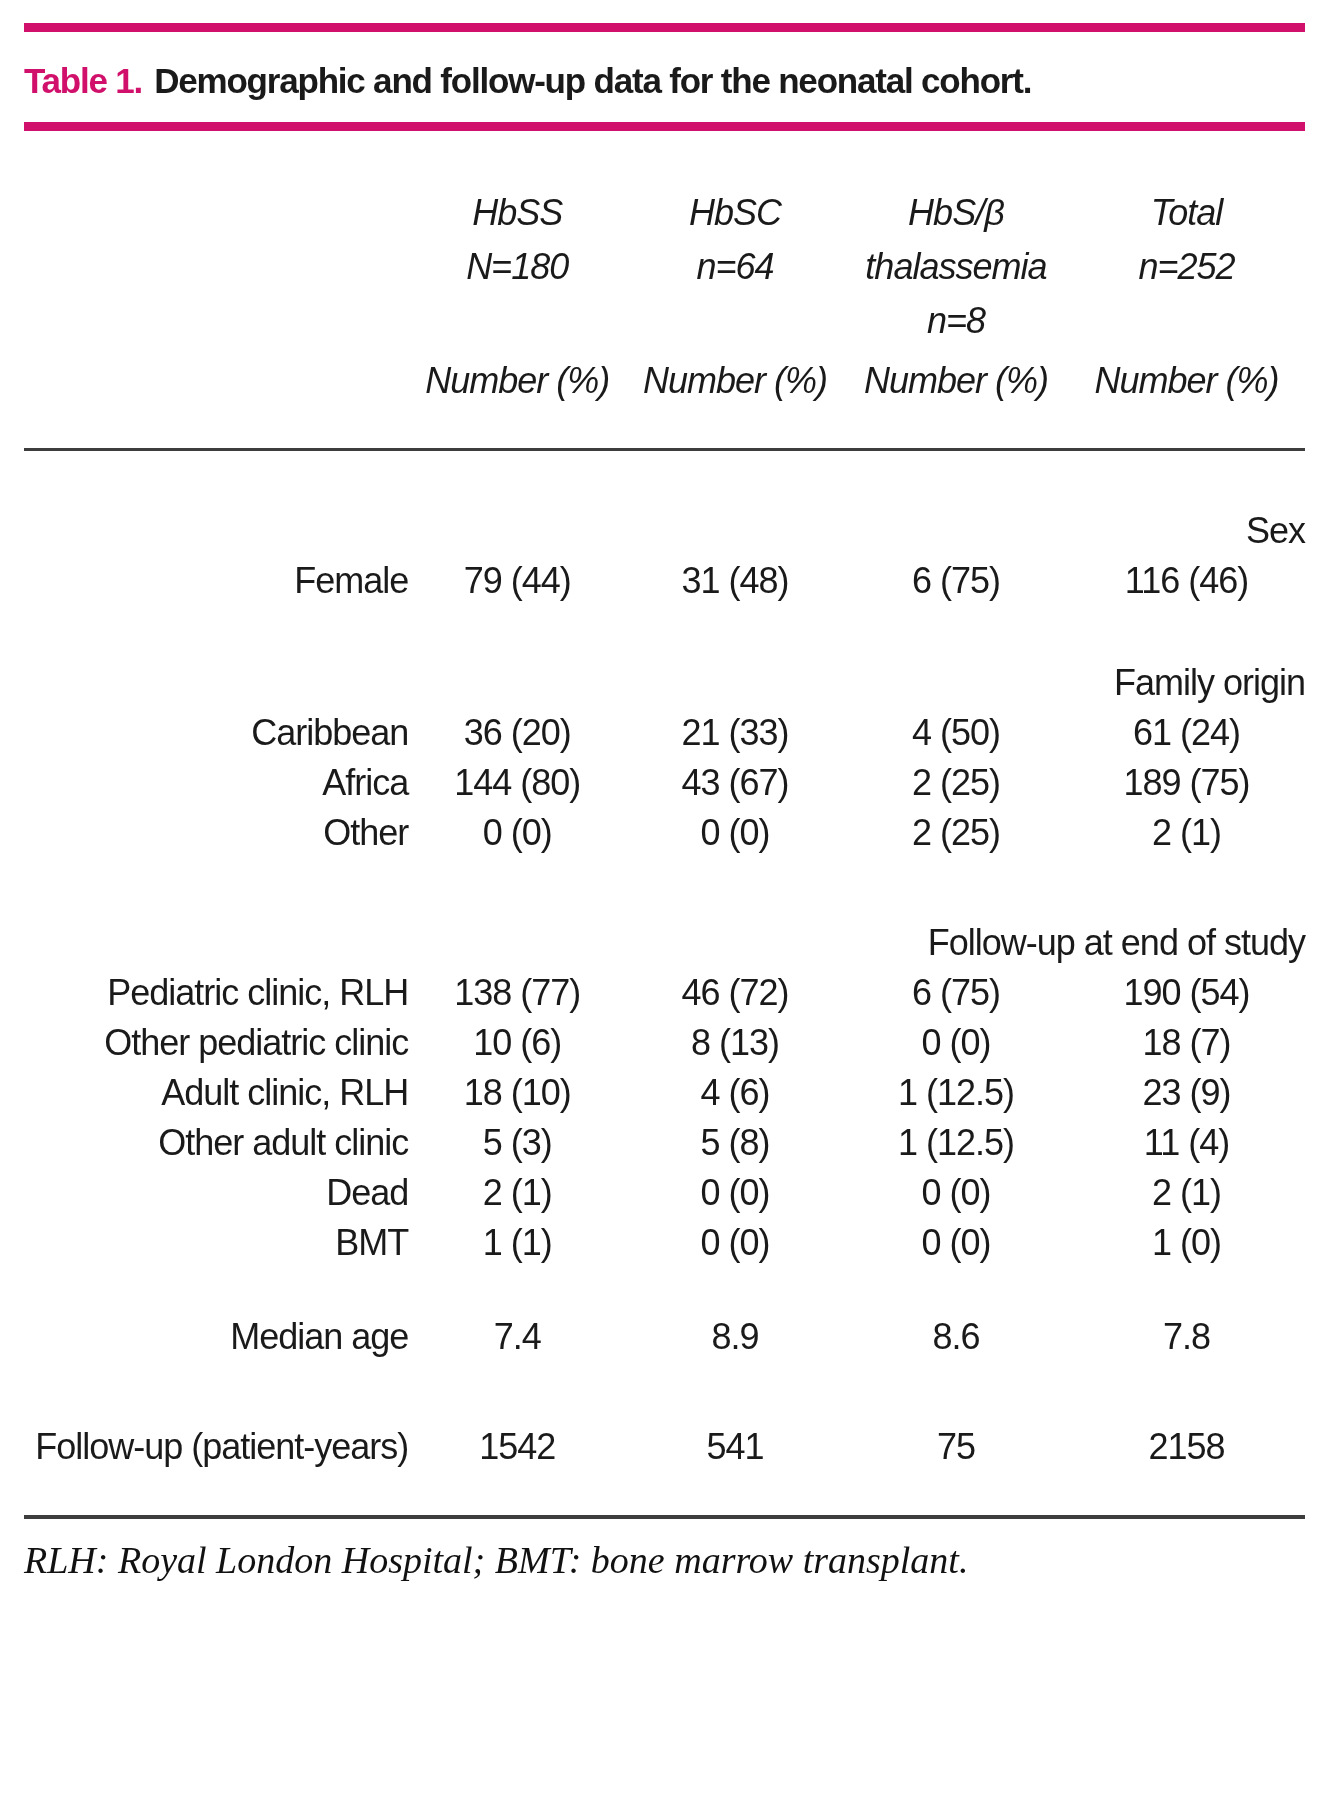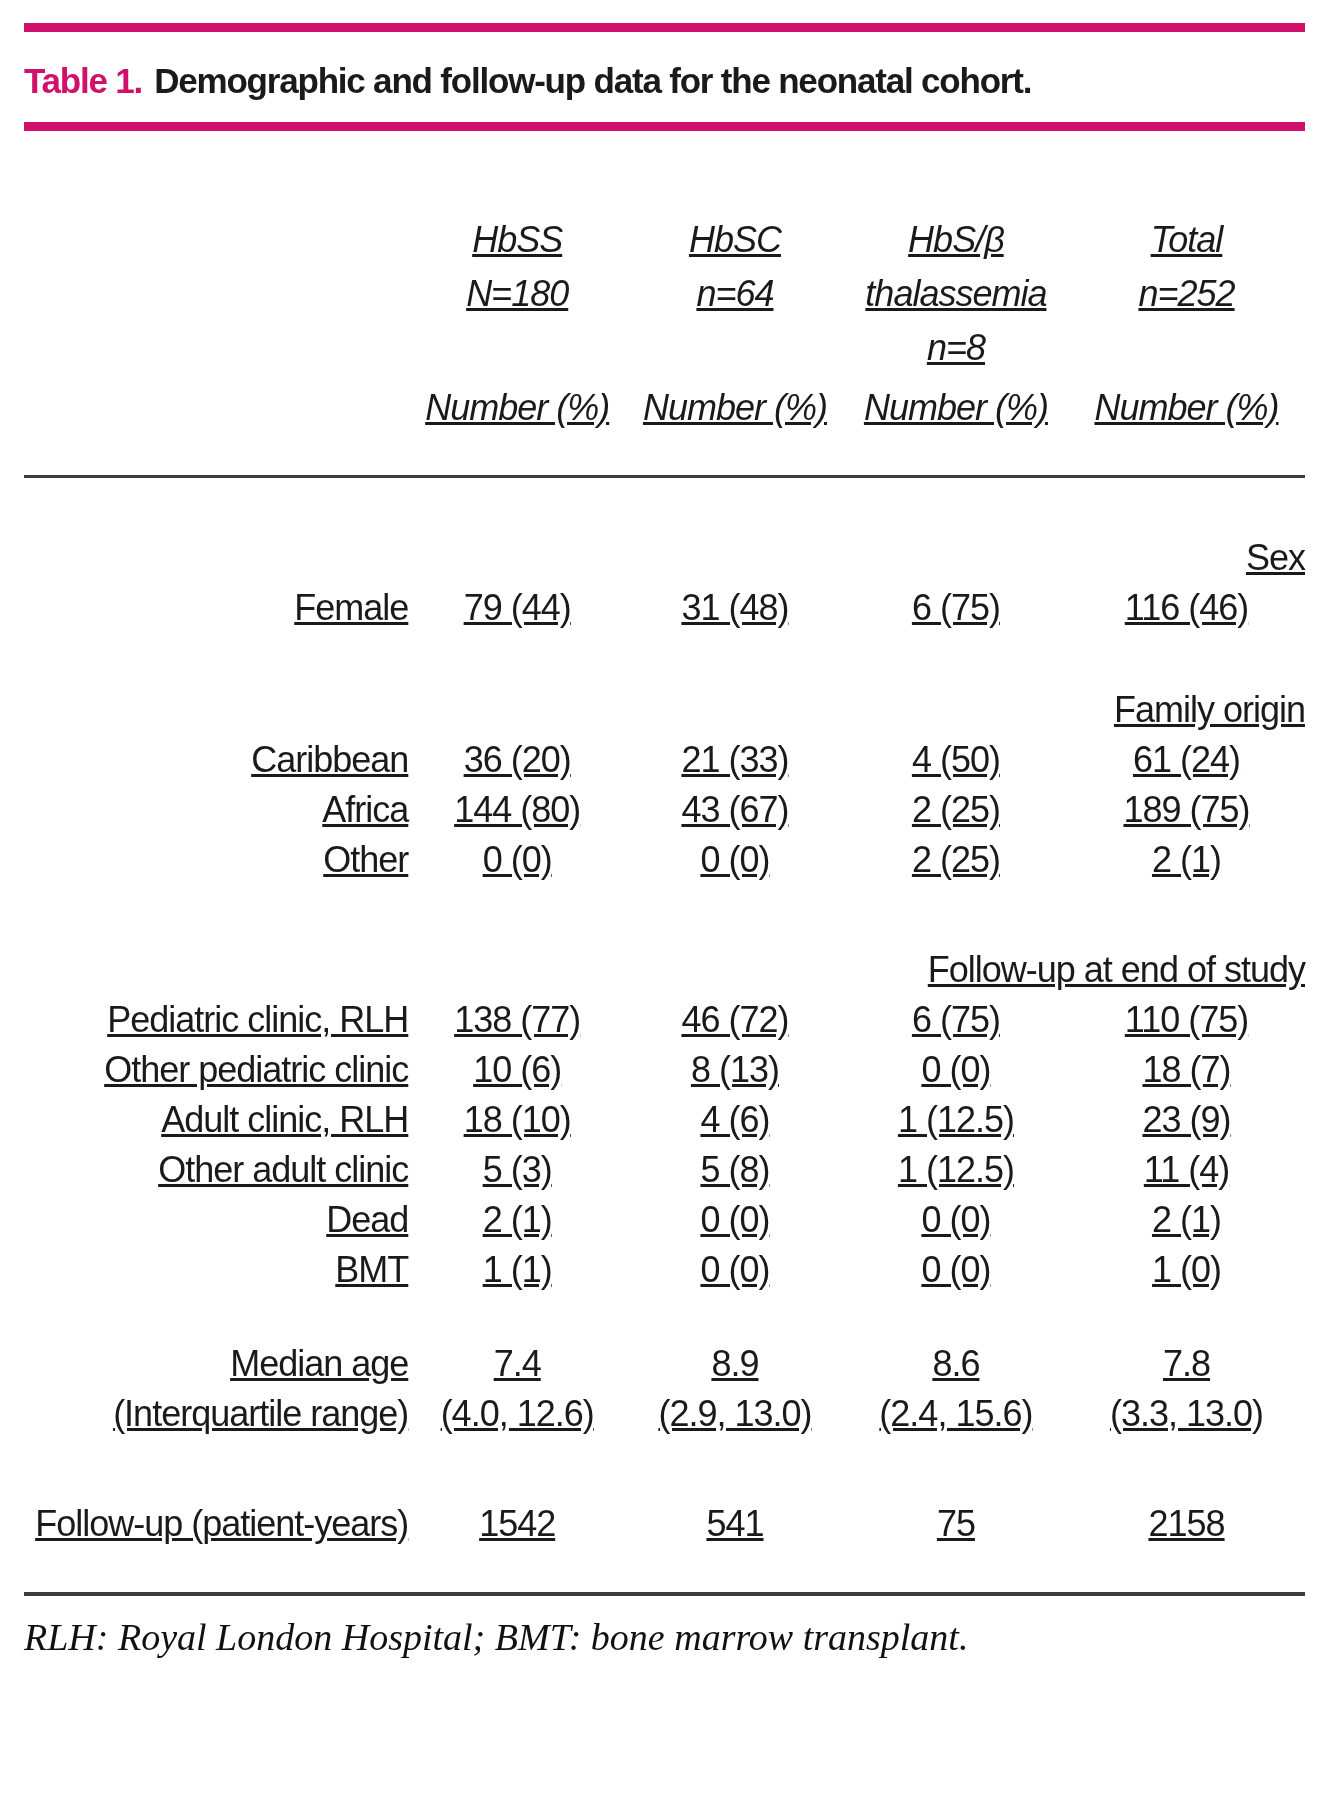--- a/index.html
+++ b/index.html
@@ -13,21 +13,21 @@
 
   .accent-rule { height: 9px; background: #D1106B; }
   .title {
     margin-top: 25px;
     font-size: 35px; font-weight: 700; letter-spacing: -1.2px;
     line-height: 48px; white-space: nowrap;
   }
   .title .label { color: #D1106B; margin-right: 12px; }
   .title-rule { margin-top: 17px; }
 
-  table { width: 100%; margin-top: 82px; border-collapse: collapse; table-layout: fixed; text-decoration: underline; }
+  table { width: 100%; margin-top: 55px; border-collapse: collapse; table-layout: fixed; }
   th, td { padding: 0; margin: 0; }
 
   thead th {
     font-style: italic; font-weight: normal;
     font-size: 36px; line-height: 54px; letter-spacing: -1px;
     text-align: center; vertical-align: top;
   }
   .measure-row th { padding-top: 6px; padding-bottom: 40px; }
   .rule-row td { padding: 0; line-height: 0; }
   .hrule { height: 3px; background: #3d3d3d; }
@@ -154,21 +154,21 @@
           <td colspan="5"></td>
         </tr>
         <tr>
           <td colspan="5" class="rowlabel">Follow-up at end of study</td>
         </tr>
         <tr>
           <td class="rowlabel indent">Pediatric clinic, RLH</td>
           <td class="val">138 (77)</td>
           <td class="val">46 (72)</td>
           <td class="val">6 (75)</td>
-          <td class="val">110 (75)</td>
+          <td class="val">190 (54)</td>
         </tr>
         <tr>
           <td class="rowlabel indent">Other pediatric clinic</td>
           <td class="val">10 (6)</td>
           <td class="val">8 (13)</td>
           <td class="val">0 (0)</td>
           <td class="val">18 (7)</td>
         </tr>
         <tr>
           <td class="rowlabel indent">Adult clinic, RLH</td>
@@ -201,27 +201,20 @@
         <tr class="spacer sp-3">
           <td colspan="5"></td>
         </tr>
         <tr>
           <td class="rowlabel">Median age</td>
           <td class="val">7.4</td>
           <td class="val">8.9</td>
           <td class="val">8.6</td>
           <td class="val">7.8</td>
         </tr>
-        <tr>
-          <td class="rowlabel">(Interquartile range)</td>
-          <td class="val">(4.0, 12.6)</td>
-          <td class="val">(2.9, 13.0)</td>
-          <td class="val">(2.4, 15.6)</td>
-          <td class="val">(3.3, 13.0)</td>
-        </tr>
         <tr class="spacer sp-4">
           <td colspan="5"></td>
         </tr>
         <tr>
           <td class="rowlabel">Follow-up (patient-years)</td>
           <td class="val">1542</td>
           <td class="val">541</td>
           <td class="val">75</td>
           <td class="val">2158</td>
         </tr>

